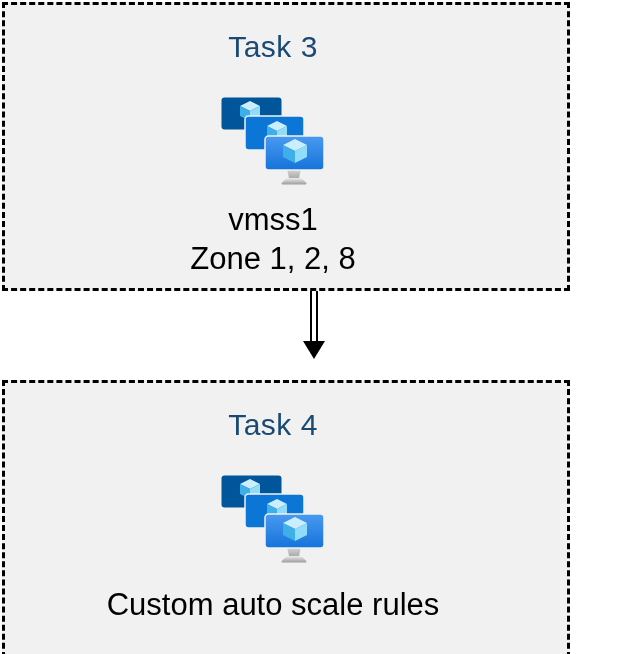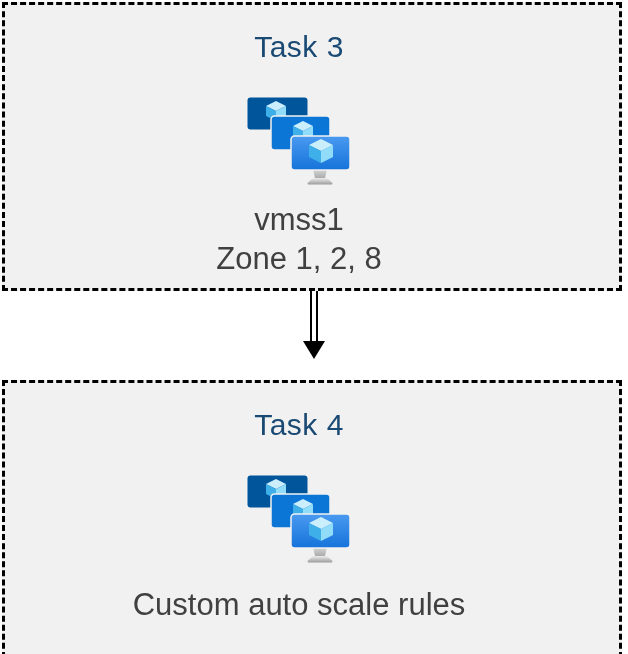--- a/index.html
+++ b/index.html
@@ -5,21 +5,21 @@
   html, body { margin: 0; padding: 0; }
   body {
     width: 628px; height: 654px;
     background: #ffffff;
     font-family: "Liberation Sans", sans-serif;
     -webkit-font-smoothing: antialiased;
   }
   .diagram { position: relative; width: 628px; height: 654px; overflow: hidden; }
 
   .task-box {
-    position: absolute; left: 2px; width: 620px;
+    position: absolute; left: 2px; width: 568px;
     background: #f1f1f1;
     border: 3px dashed #000000;
     box-sizing: border-box;
   }
   .task-box-top    { top: 2px;   height: 289px; }
   .task-box-bottom { top: 380px; height: 287px; }
 
   .box-content {
     position: absolute; top: 0; left: -13px;
     width: 100%; height: 100%;
@@ -29,21 +29,21 @@
     margin-top: 24px;
     font-size: 30px; line-height: 36px;
     color: #1a4a73;
     letter-spacing: 0.5px;
   }
   .vmss-icon { margin-top: 32px; width: 104px; height: 88px; display: block; }
 
   .box-label {
     margin-top: 15px;
     font-size: 31px; line-height: 39px;
-    color: #404040;
+    color: #000000;
     text-align: center;
   }
   .task-box-bottom .box-label { margin-top: 22px; }
 
   .connector {
     position: absolute; top: 291px; left: 0;
     width: 628px; height: 69px;
     display: flex; flex-direction: column; align-items: center;
   }
   .connector-shaft {

